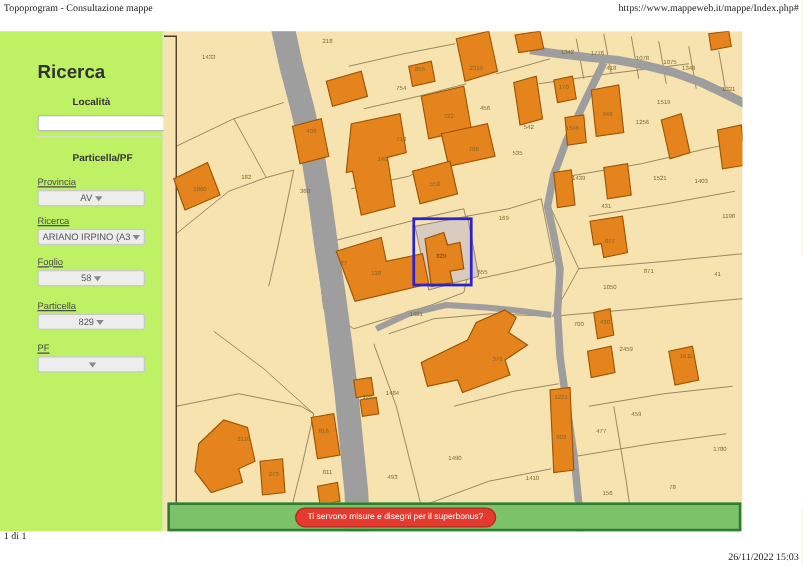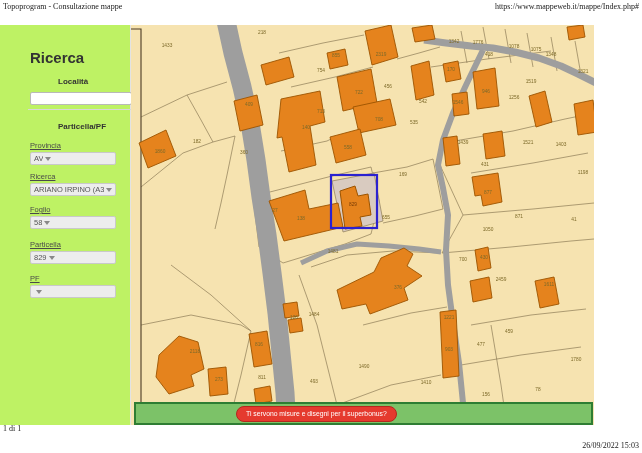--- a/index.html
+++ b/index.html
@@ -11,38 +11,38 @@
   #ftr-left{left:3px;bottom:20px;}
   #ftr-right{right:3px;bottom:3px;}
 
   #sidebar{position:absolute;left:0;top:25px;width:130px;height:400px;background:#bef264;border-right:1px solid #e3e3e3;}
   #sidebar .title{position:absolute;left:30px;top:24px;font-size:15px;font-weight:bold;color:#333;}
   .lbl-bold{position:absolute;left:30px;font-size:8px;font-weight:bold;color:#333;margin-left:28px;}
   .lbl{position:absolute;left:30px;font-size:7.5px;color:#4a4a4a;text-decoration:underline;}
   #localita-input{position:absolute;left:30px;top:67px;width:96px;height:11px;border:1px solid #b9b9b9;border-radius:2px;background:#fff;font-size:7.5px;padding:0 2px;box-sizing:content-box;}
   .divider{position:absolute;left:28px;top:84px;width:106px;border-top:1px solid #d8d8d8;}
   .sel{position:absolute;left:30px;width:86px;height:13px;background:#ededed;border:1px solid #c9c9c9;border-radius:2px;
-       font-size:7.5px;color:#555;display:flex;align-items:center;justify-content:flex-start;padding:0 3px;box-sizing:border-box;overflow:hidden;white-space:nowrap;}
+       font-size:7.5px;color:#555;display:flex;align-items:center;justify-content:center;padding:0 3px;box-sizing:border-box;overflow:hidden;white-space:nowrap;}
   .sel .val{overflow:hidden;white-space:nowrap;max-width:72px;}
   .caret{width:0;height:0;border-left:3px solid transparent;border-right:3px solid transparent;border-top:4px solid #888;flex:0 0 auto;margin-left:2px;}
 
   #map{position:absolute;left:131px;top:25px;width:463px;height:400px;}
   #map svg{display:block;}
 
   #banner{position:absolute;left:3px;top:377px;width:455px;height:19px;background:#7cc268;border:2px solid #2e7d33;}
   #banner-btn{position:absolute;left:100px;top:2px;height:14px;line-height:13px;padding:0 9px;border-radius:8px;
       background:#e53a2e;border:1px solid #b5271d;color:#fff;font-size:6.8px;white-space:nowrap;cursor:pointer;}
 </style>
 </head>
 <body>
 
 <div class="print-text" id="hdr-left">Topoprogram - Consultazione mappe</div>
 <div class="print-text" id="hdr-right">https://www.mappeweb.it/mappe/Index.php#</div>
 <div class="print-text" id="ftr-left">1 di 1</div>
-<div class="print-text" id="ftr-right">26/09/2022 15:03</div>
+<div class="print-text" id="ftr-right">26/11/2022 15:03</div>
 
 <div id="sidebar">
   <div class="title">Ricerca</div>
   <div class="lbl-bold" style="top:52px">Località</div>
   <input id="localita-input" type="text" value="" style="">
   <div class="divider"></div>
   <div class="lbl-bold" style="top:97px">Particella/PF</div>
 
   <div class="lbl" style="top:116px">Provincia</div>
   <div class="sel" style="top:127px">

